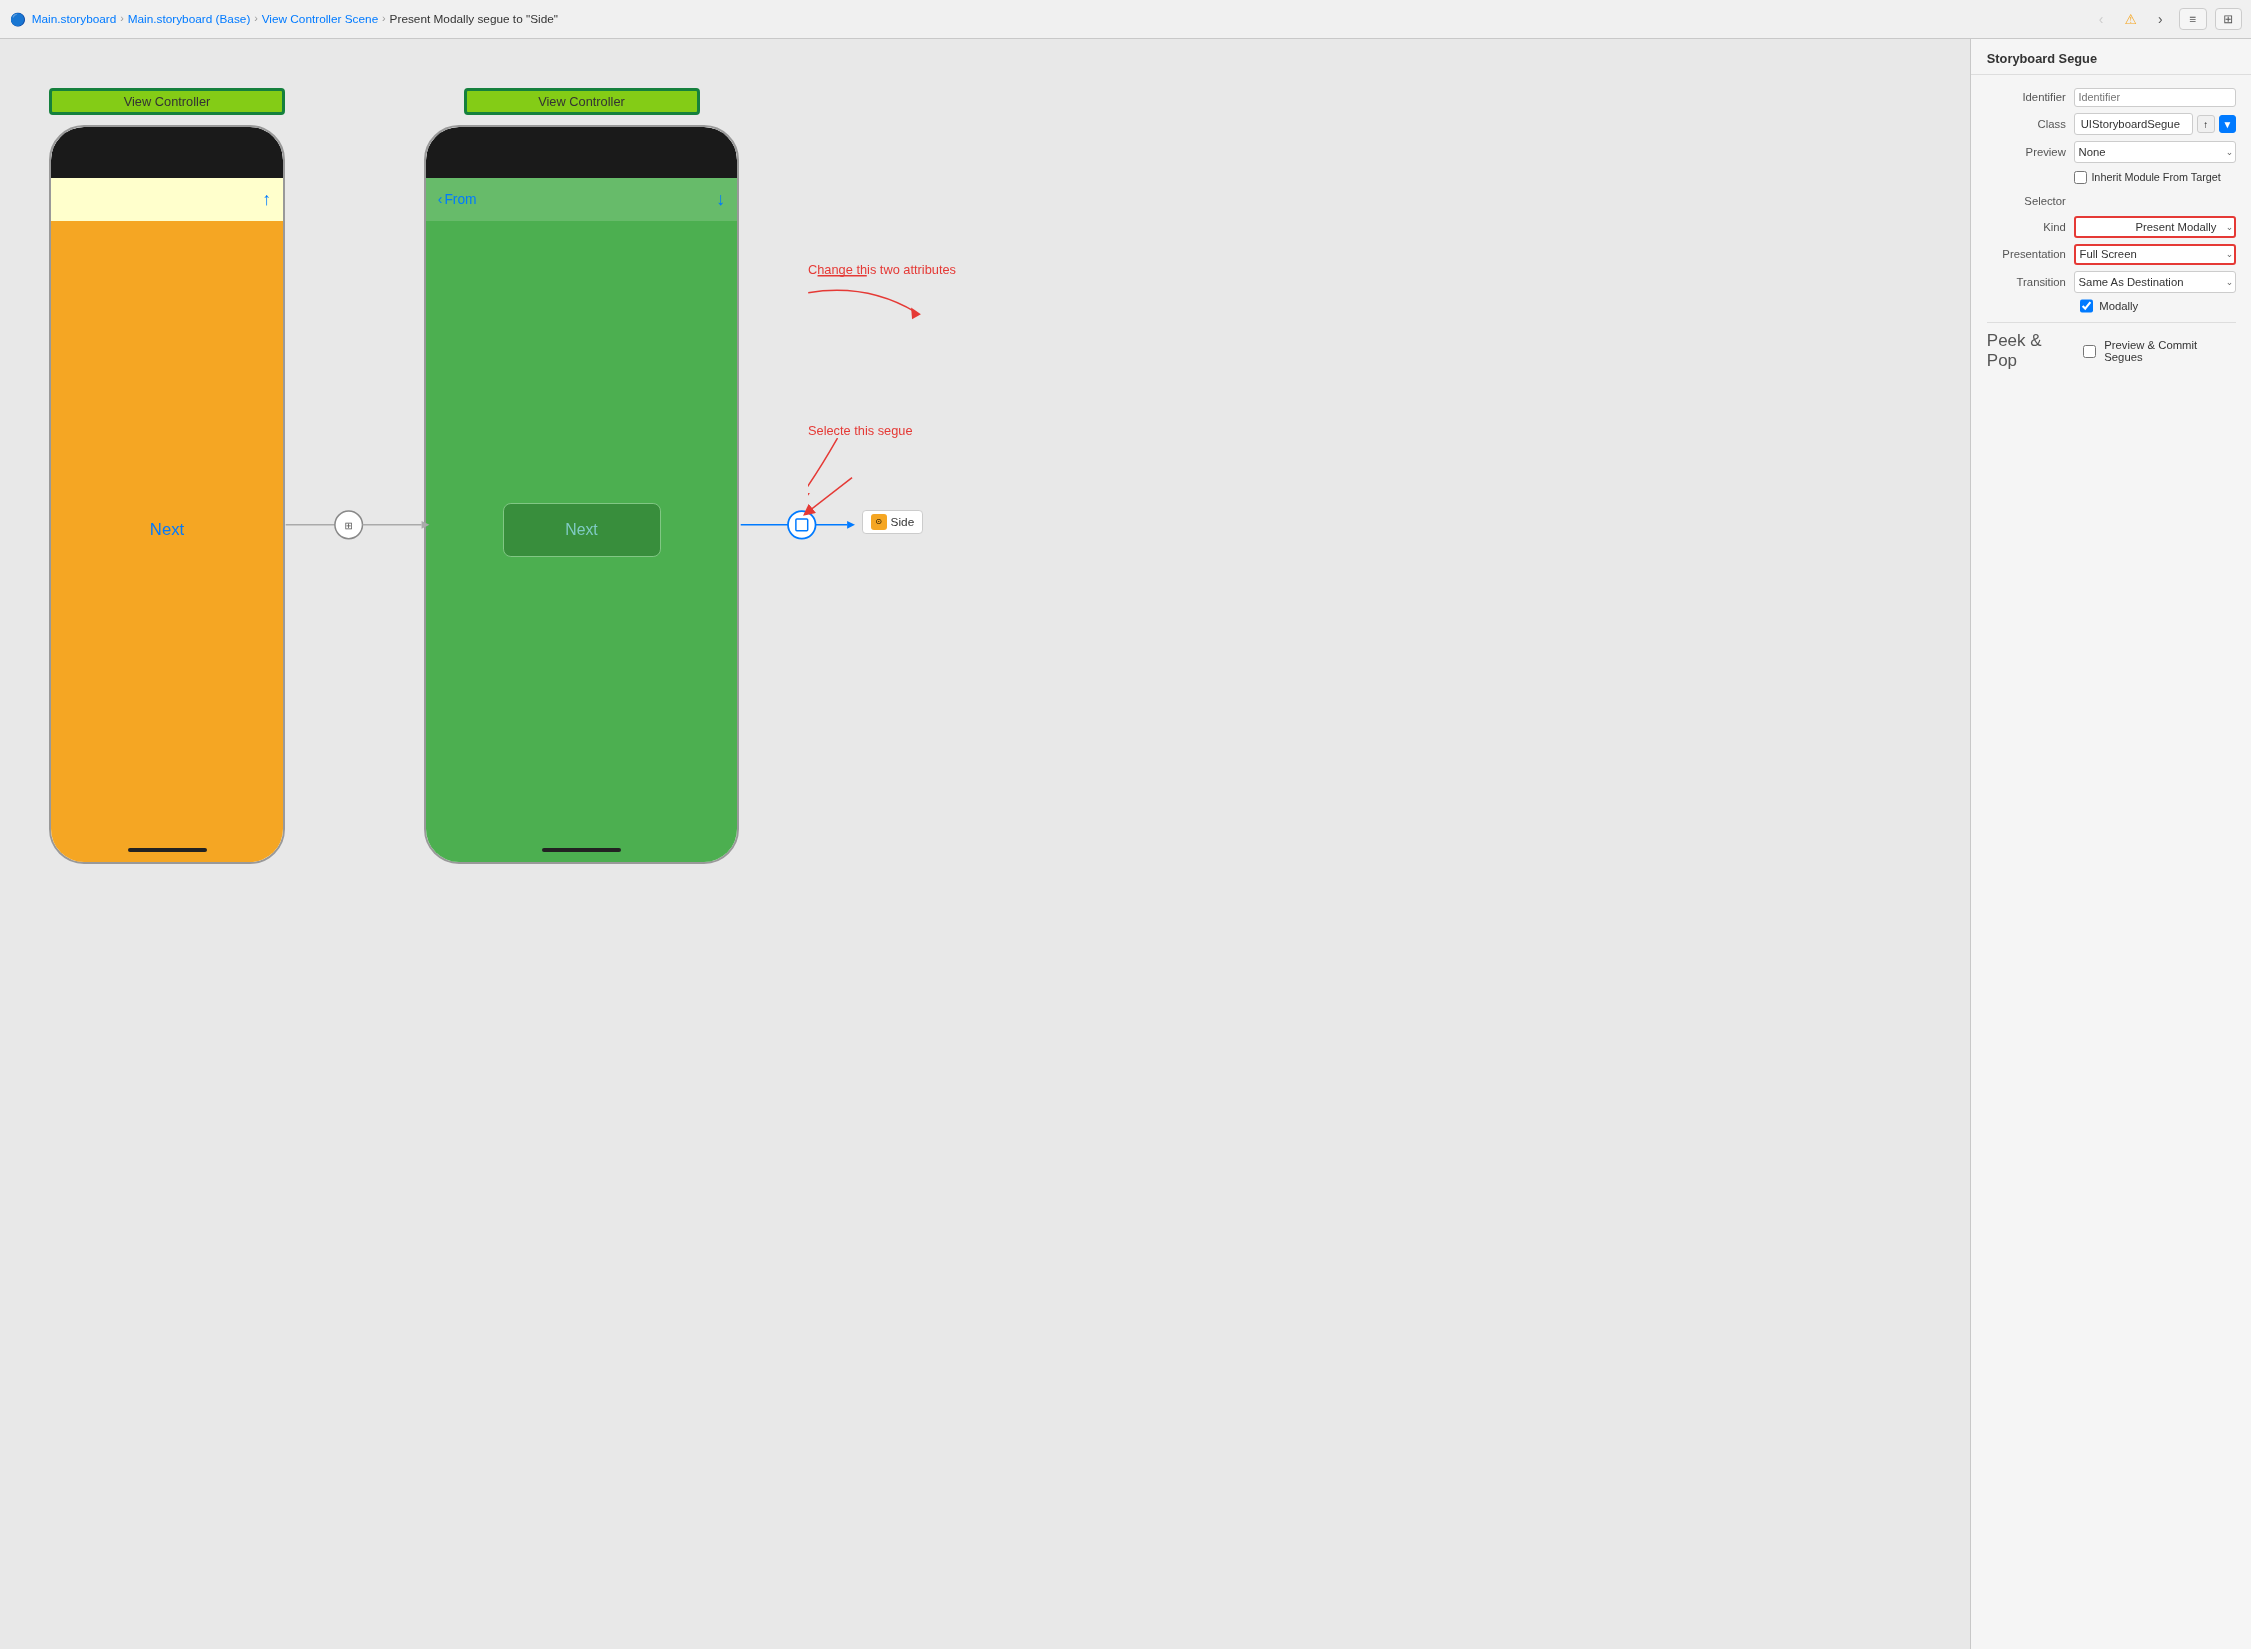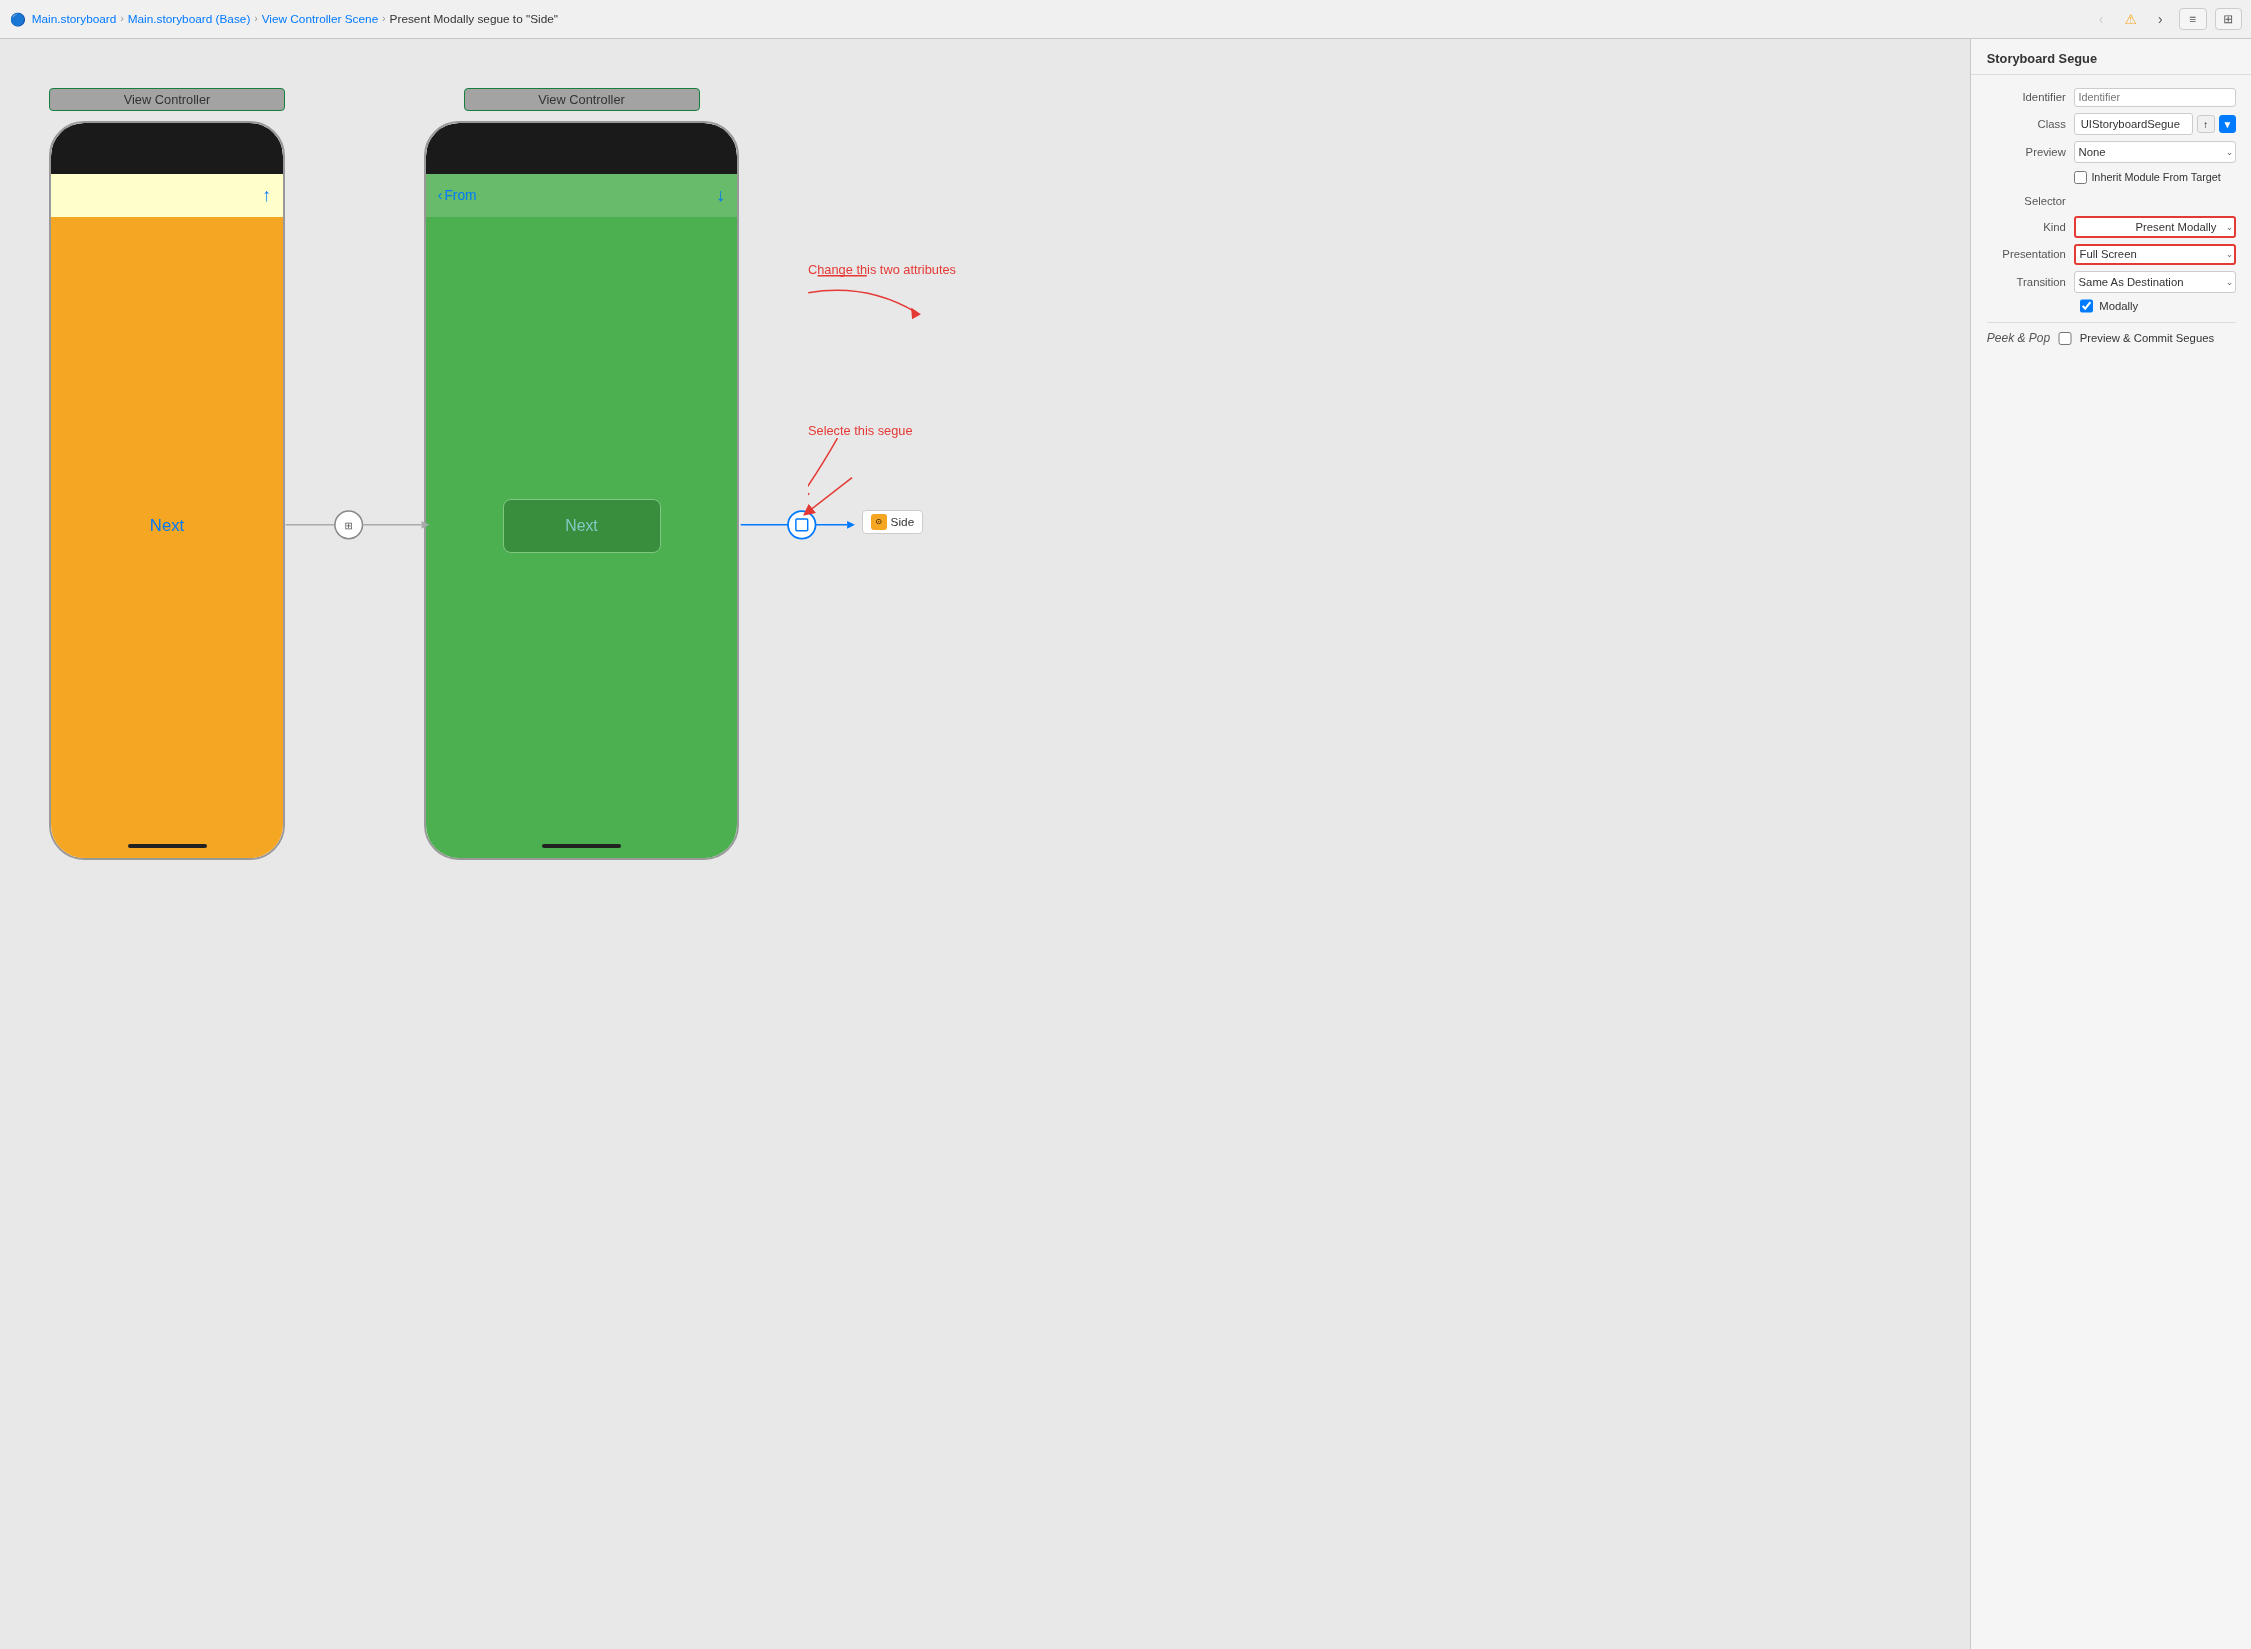--- a/index.html
+++ b/index.html
@@ -76,22 +76,22 @@
     
     .canvas-area {
       flex: 1;
       background: #e8e8e8;
       position: relative;
       overflow: hidden;
     }
     .phone-label {
       font-size: 12.8px;
       color: #333;
-      background: #a3a3a3;
-      border: 1px solid #15803d;
+      background: #84cc16;
+      border: 3px solid #15803d;
       padding: 3px 22px;
       border-radius: 3.9px;
       text-align: center;
       width: 236px;
     }
     .phone-frame {
       width: 236px;
       height: 729px;
       background: #fff;
       border-radius: 35px;
@@ -236,23 +236,22 @@
       background: #ddd;
       margin: 5.9px 15.8px;
     }
     .peek-row {
       display: flex;
       align-items: center;
       padding: 3px 15.8px;
       gap: 7.9px;
     }
     .peek-label {
-      font-size: 12px;
+      font-size: 17px;
       color: #555;
-      font-style: italic;
     }
     .peek-checkbox {
       width: 13.8px;
       height: 13.8px;
     }
     .peek-value {
       font-size: 11.3px;
       color: #333;
     }
   </style>

